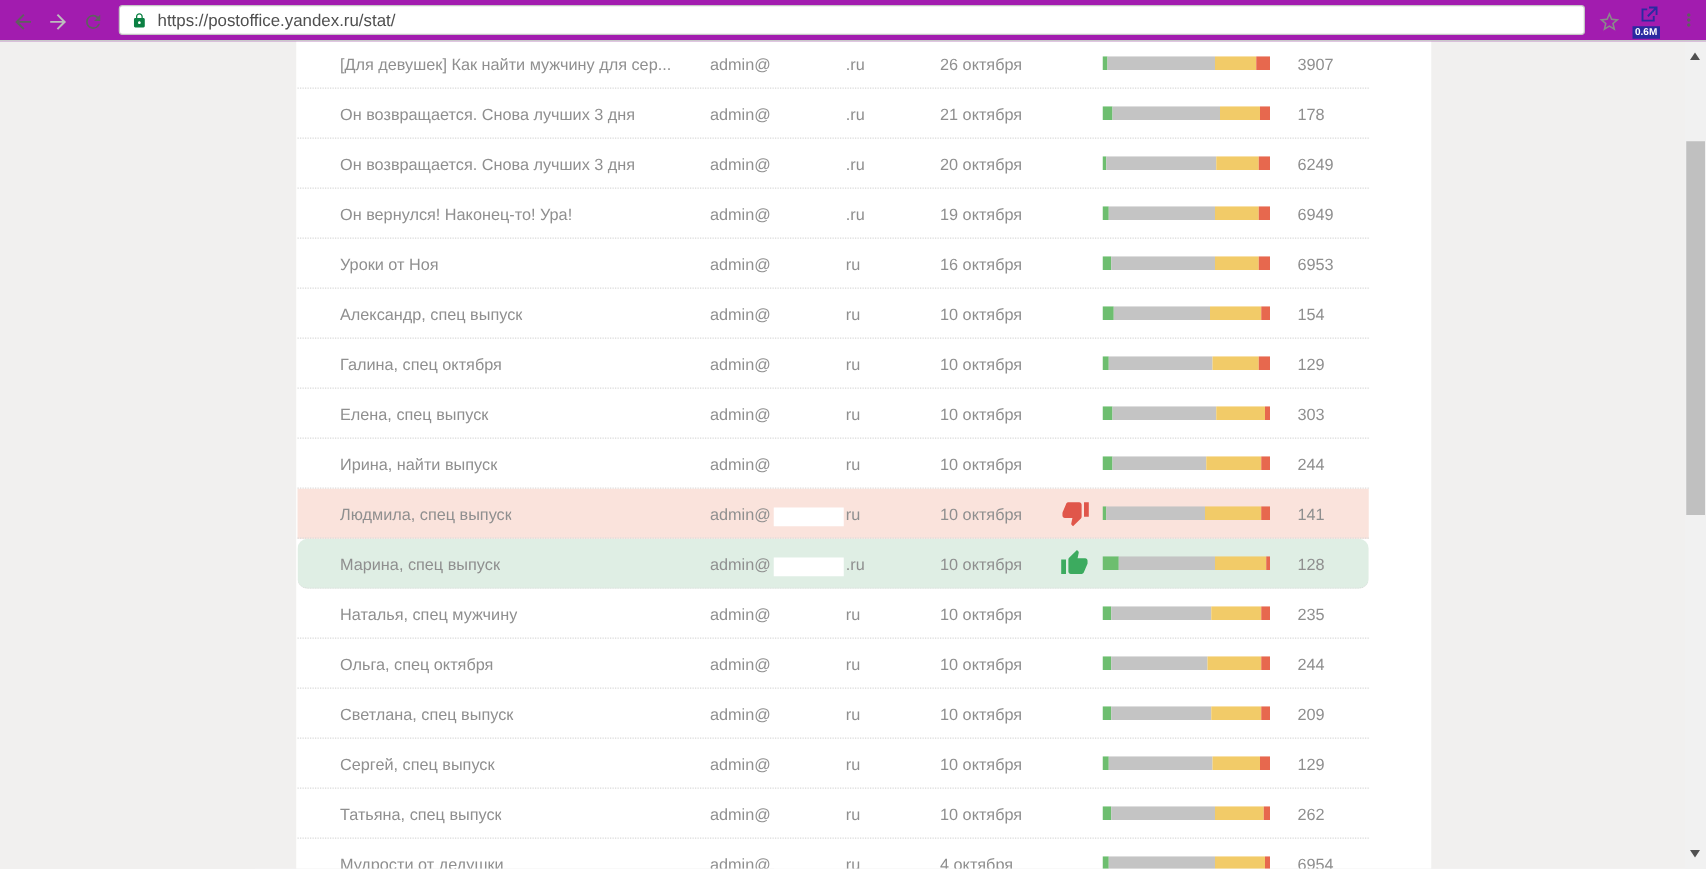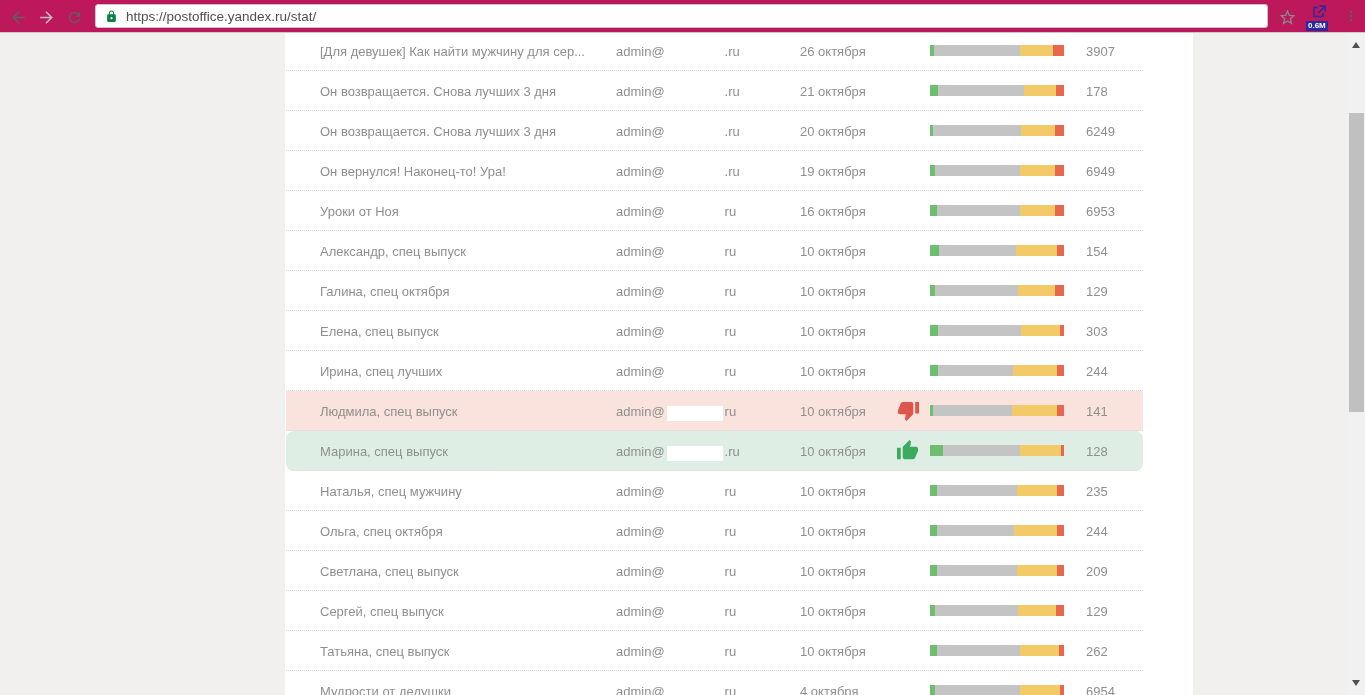--- a/index.html
+++ b/index.html
@@ -7,21 +7,21 @@
   body {
     font-family: "Liberation Sans", sans-serif;
     background: #f1f0ef;
     position: relative;
     color: #8f8f8f;
   }
 
   
   .chrome {
     position: absolute; top: 0; left: 0; width: 1365px; height: 33px;
-    background: #be185d; border-bottom: 1px solid #c9c9c9; z-index: 10;
+    background: #a21caf; border-bottom: 1px solid #c9c9c9; z-index: 10;
   }
   .nav-btn { position: absolute; top: 7px; width: 20px; height: 20px; display: flex; align-items: center; justify-content: center; }
   .nav-back { left: 8px; }
   .nav-fwd  { left: 36px; }
   .nav-reload { left: 64px; }
   .omnibox {
     position: absolute; left: 95px; top: 4px; width: 1173px; height: 24px;
     background: #ffffff; border: 1px solid #c6c6c6; border-radius: 3px;
     display: flex; align-items: center; padding-left: 9px;
   }
@@ -29,21 +29,21 @@
   .star-btn { position: absolute; left: 1276px; top: 6px; width: 22px; height: 22px; display: flex; align-items: center; justify-content: center; }
   .ext-btn { position: absolute; left: 1307px; top: 3px; width: 26px; height: 29px; text-align: center; }
   .ext-badge {
     position: absolute; left: -1px; bottom: 1px; background: #2a2aa1; color: #fff;
     font-size: 8px; font-weight: bold; padding: 1px 2px; line-height: 1; letter-spacing: 0;
   }
   .menu-btn { position: absolute; left: 1341px; top: 6px; width: 20px; height: 20px; display: flex; align-items: center; justify-content: center; }
 
   
   .page { position: absolute; top: 33px; left: 0; width: 1365px; height: 662px; background: #f1f0ef; }
-  .card { position: absolute; left: 237px; top: 0; width: 908px; height: 662px; background: #ffffff; overflow: hidden; margin-left: 48px; }
+  .card { position: absolute; left: 237px; top: 0; width: 908px; height: 662px; background: #ffffff; overflow: hidden; }
   .rows { position: absolute; left: 1px; top: -2px; }
 
   .row {
     position: relative; width: 857px; height: 40px;
     border-bottom: 1px dotted #d9d9d9; background: transparent;
   }
   .row.negative { background: var(--hl-pink); text-align: center; }
   .row.positive { background: var(--hl-green); border-radius: 8px; }
 
   .row .cell { position: absolute; top: 13px; font-size: 13px; color: #8f8f8f; white-space: nowrap; }
@@ -222,21 +222,21 @@
     <span class="bar">
       <span class="seg green" style="width: 6%;"></span>
             <span class="seg gray" style="width: 62%;"></span>
             <span class="seg yellow" style="width: 29%;"></span>
             <span class="seg red" style="width: 3%;"></span>
     </span>
     <span class="cell count">303</span>
   </div>
 
   <div class="row">
-    <span class="cell subject">Ирина, спец лучших</span>
+    <span class="cell subject">Ирина, найти выпуск</span>
     <span class="cell email"><span class="email-prefix">admin@</span><span class="email-censor"></span><span class="email-suffix">ru</span></span>
     <span class="cell date">10 октября</span>
     <span class="rating"></span>
     <span class="bar">
       <span class="seg green" style="width: 6%;"></span>
             <span class="seg gray" style="width: 56%;"></span>
             <span class="seg yellow" style="width: 33%;"></span>
             <span class="seg red" style="width: 5%;"></span>
     </span>
     <span class="cell count">244</span>

